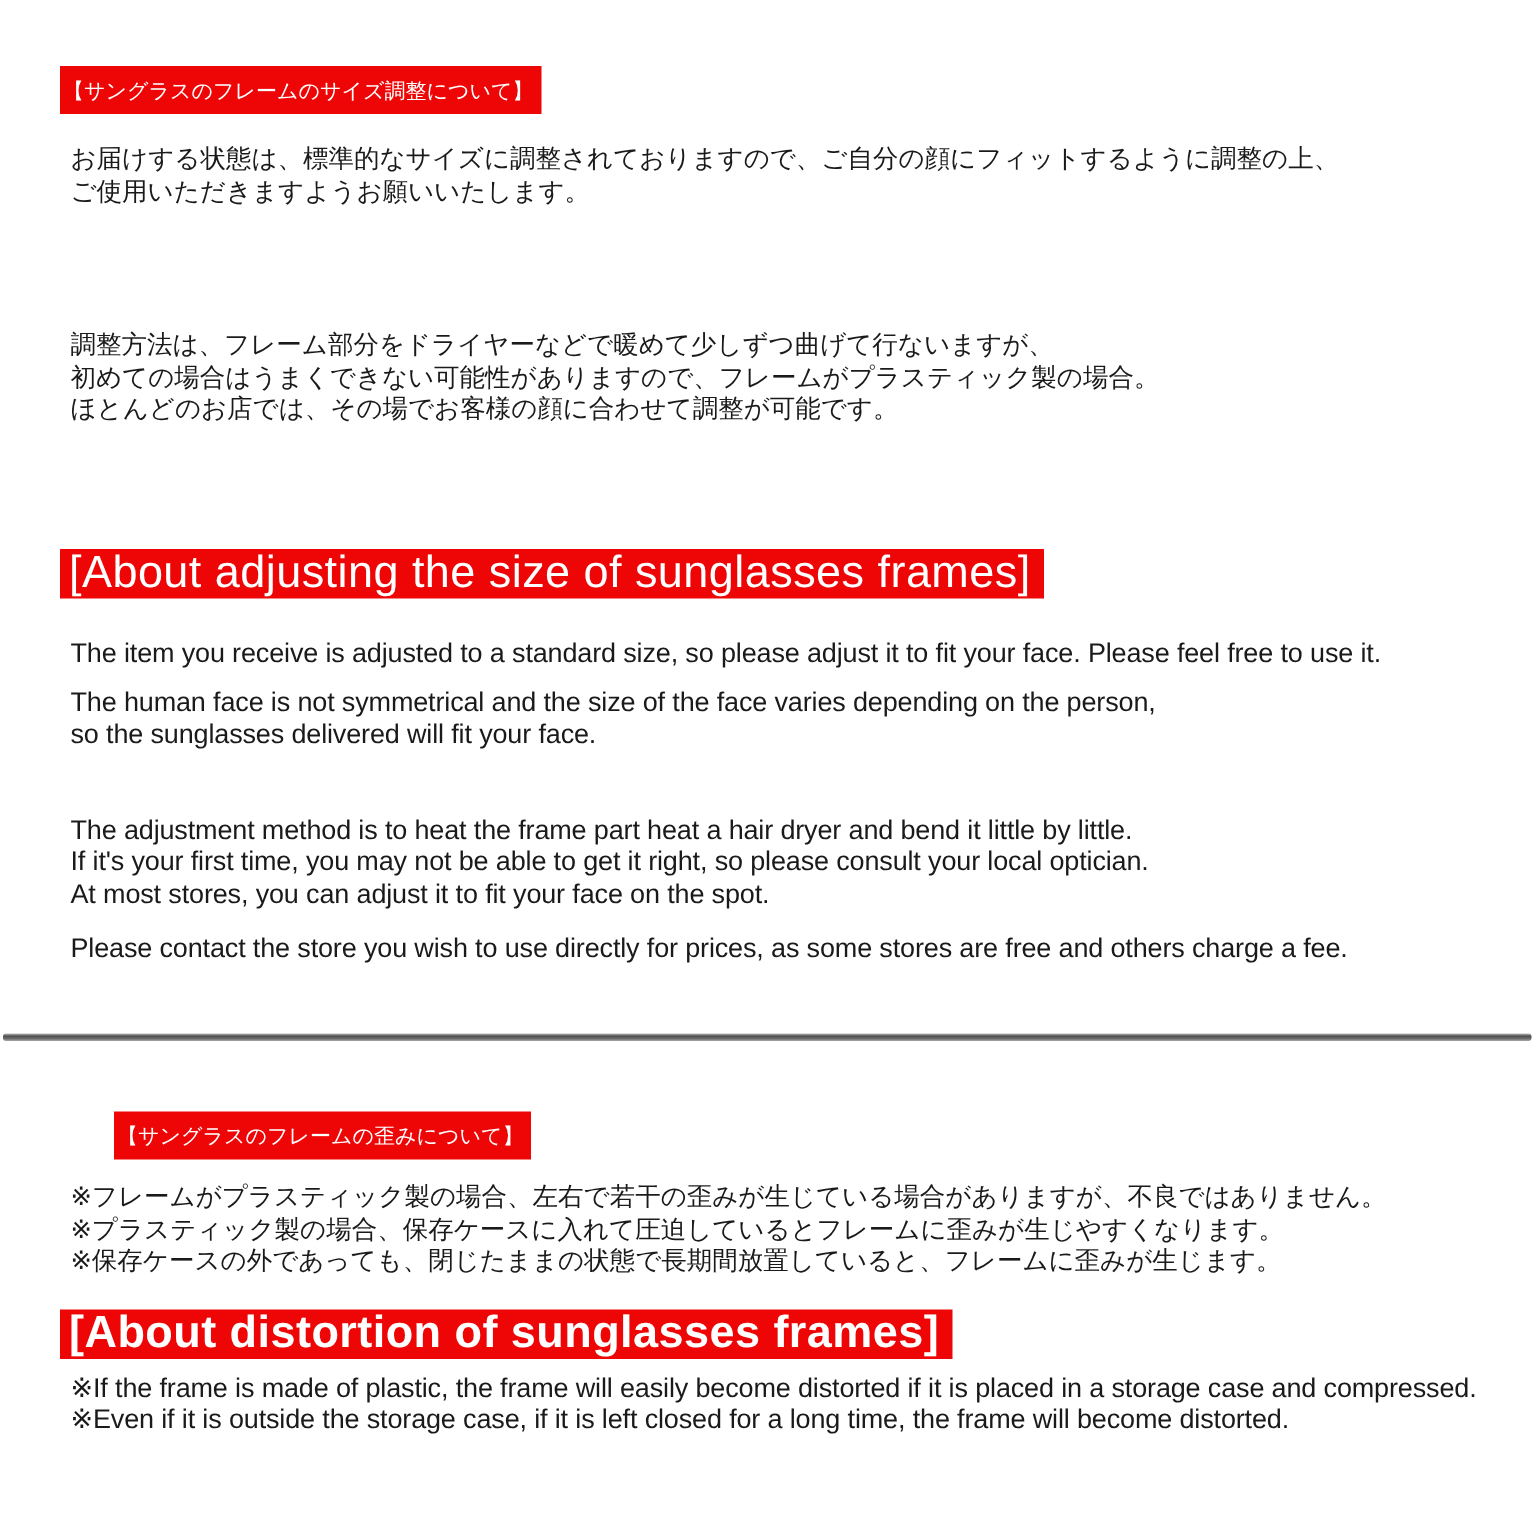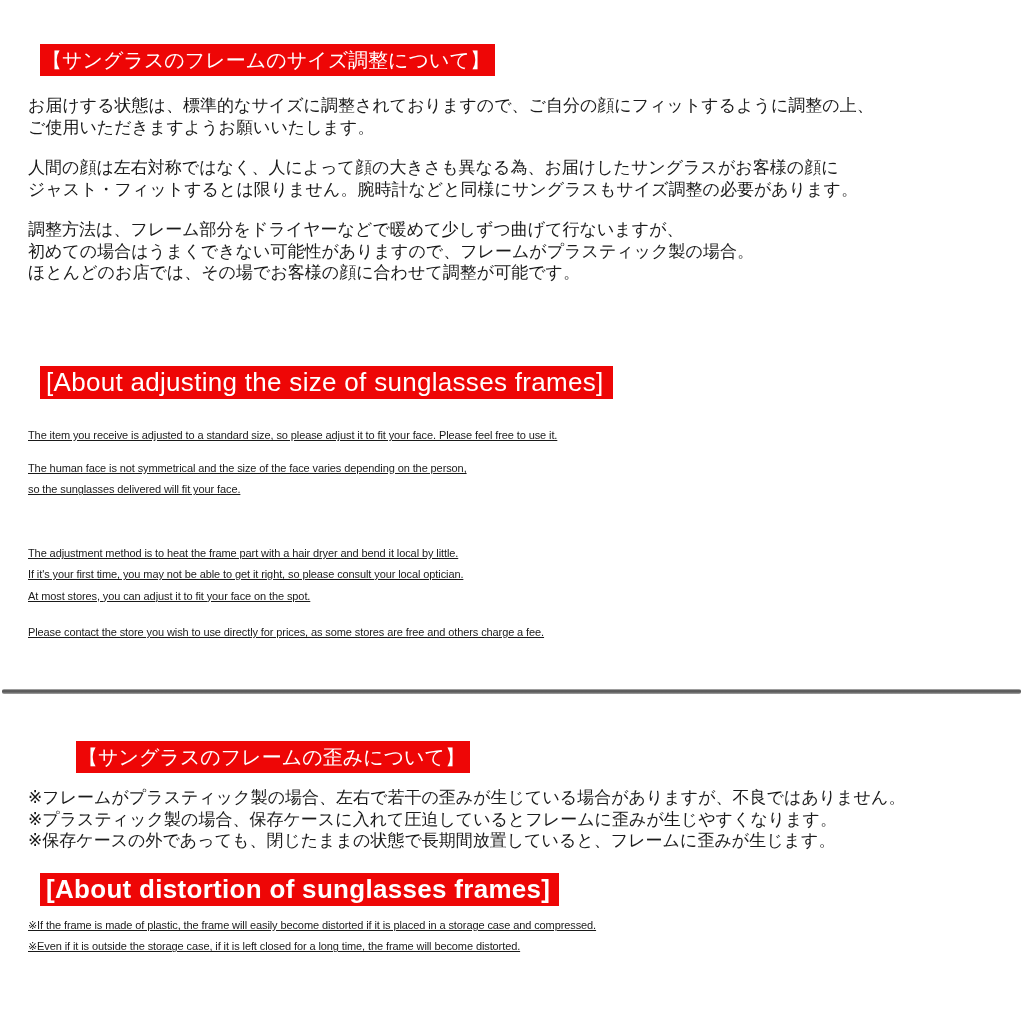--- a/index.html
+++ b/index.html
@@ -14,38 +14,38 @@
   .red-heading {
     position:absolute;
     left:40px;
     display:inline-block;
     width:fit-content;
     background:#ee0606;
     color:#ffffff;
     white-space:nowrap;
   }
   .red-heading.jp {
-    font-size:20px;
+    font-size:14px;
     line-height:24px;
     padding:4px 5px 4px 2px;
   }
   .red-heading.en {
-    font-size:26px;
+    font-size:30px;
     line-height:26px;
     padding:3px 9px 4px 6px;
     letter-spacing:0.3px;
   }
 
   .para, .note-list {
     position:absolute;
-    left:28px;
+    left:47px;
     white-space:nowrap;
   }
   .para.jp, .note-list.jp { font-size:17px; line-height:21.5px; }
-  .para.en, .note-list.en { font-size:11px; line-height:21.3px; letter-spacing:-0.1px;text-decoration:underline; }
+  .para.en, .note-list.en { font-size:18px; line-height:21.3px; letter-spacing:-0.1px; }
 
   .divider {
     position:absolute;
     left:2px;
     top:689px;
     width:1019px;
     height:5px;
     background:linear-gradient(#bdbdbd 0%, #4e4e4e 35%, #6e6e6e 70%, #a8a8a8 100%);
     border-radius:2px;
   }
@@ -71,45 +71,41 @@
 
 <div class="page">
 
   <div id="h-jp-size" class="red-heading jp">【サングラスのフレームのサイズ調整について】</div>
 
   <div id="jp-p1" class="para jp">
     <div class="line">お届けする状態は、標準的なサイズに調整されておりますので、ご自分の顔にフィットするように調整の上、</div>
     <div class="line">ご使用いただきますようお願いいたします。</div>
   </div>
 
-  <div id="jp-p2" class="para jp">
-    <div class="line">人間の顔は左右対称ではなく、人によって顔の大きさも異なる為、お届けしたサングラスがお客様の顔に</div>
-    <div class="line">ジャスト・フィットするとは限りません。腕時計などと同様にサングラスもサイズ調整の必要があります。</div>
-  </div>
 
   <div id="jp-p3" class="para jp">
     <div class="line">調整方法は、フレーム部分をドライヤーなどで暖めて少しずつ曲げて行ないますが、</div>
     <div class="line">初めての場合はうまくできない可能性がありますので、フレームがプラスティック製の場合。</div>
     <div class="line">ほとんどのお店では、その場でお客様の顔に合わせて調整が可能です。</div>
   </div>
 
 
   <div id="h-en-size" class="red-heading en">[About adjusting the size of sunglasses frames]</div>
 
   <div id="en-p1" class="para en">
     <div class="line">The item you receive is adjusted to a standard size, so please adjust it to fit your face. Please feel free to use it.</div>
   </div>
 
   <div id="en-p2" class="para en">
     <div class="line">The human face is not symmetrical and the size of the face varies depending on the person,</div>
     <div class="line">so the sunglasses delivered will fit your face.</div>
   </div>
 
   <div id="en-p3" class="para en">
-    <div class="line">The adjustment method is to heat the frame part with a hair dryer and bend it local by little.</div>
+    <div class="line">The adjustment method is to heat the frame part heat a hair dryer and bend it little by little.</div>
     <div class="line">If it's your first time, you may not be able to get it right, so please consult your local optician.</div>
     <div class="line">At most stores, you can adjust it to fit your face on the spot.</div>
   </div>
 
   <div id="en-p4" class="para en">
     <div class="line">Please contact the store you wish to use directly for prices, as some stores are free and others charge a fee.</div>
   </div>
 
   <div class="divider"></div>
 

